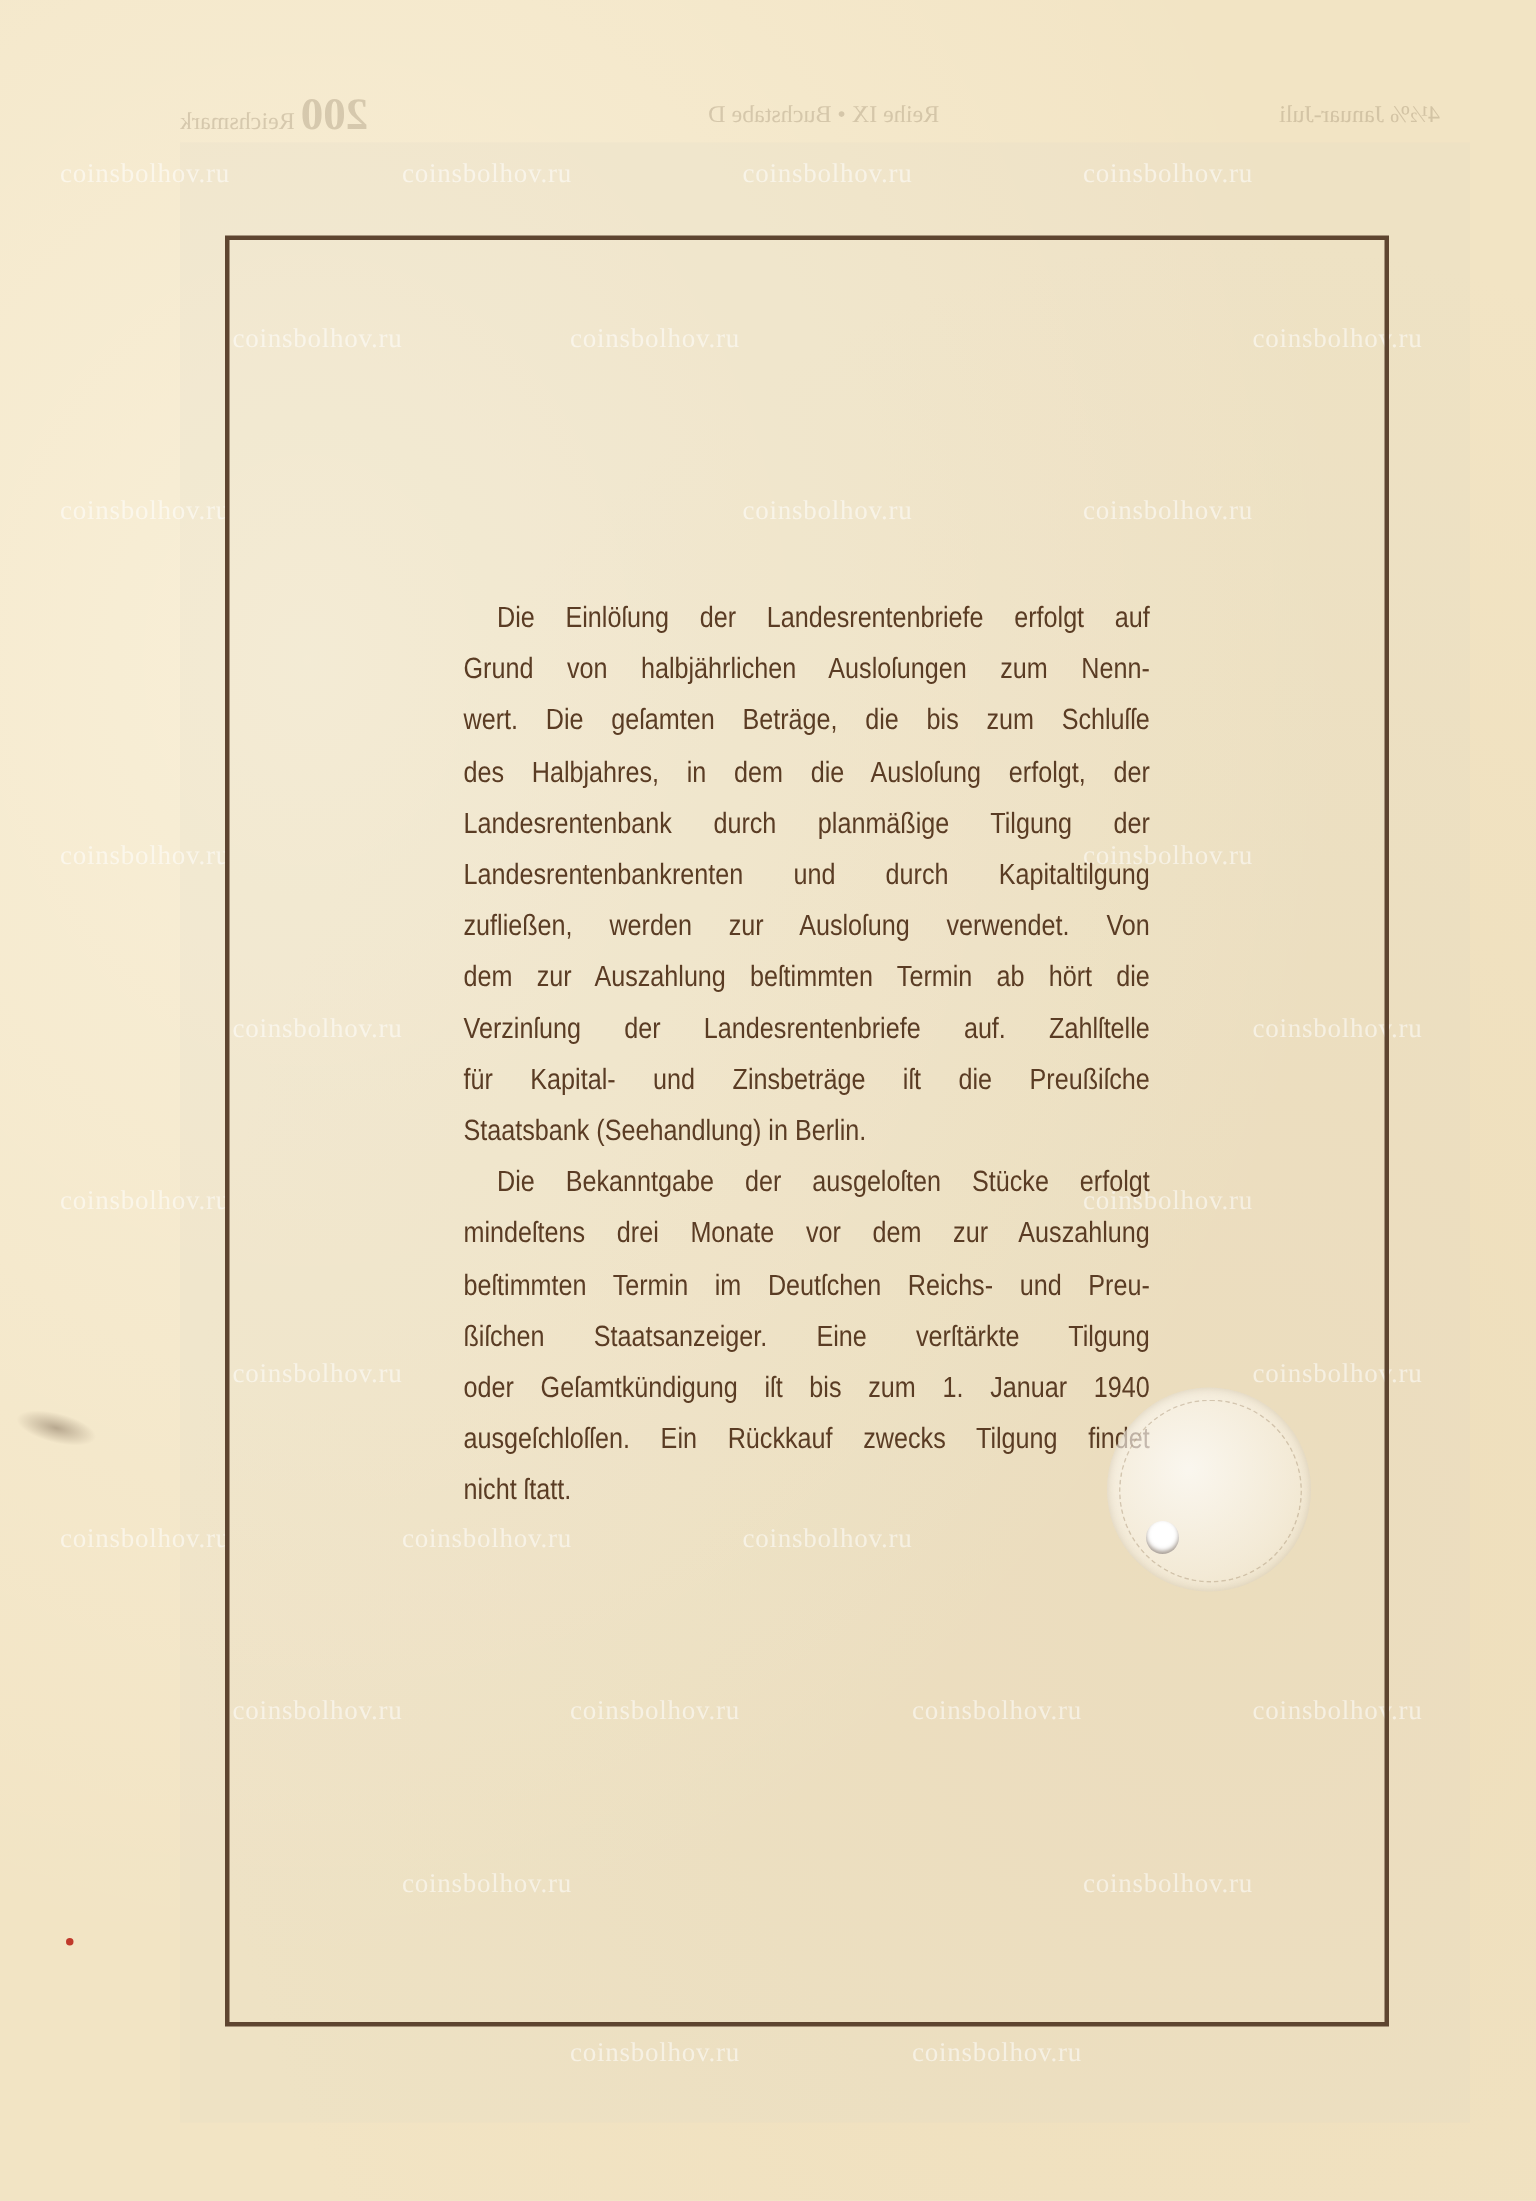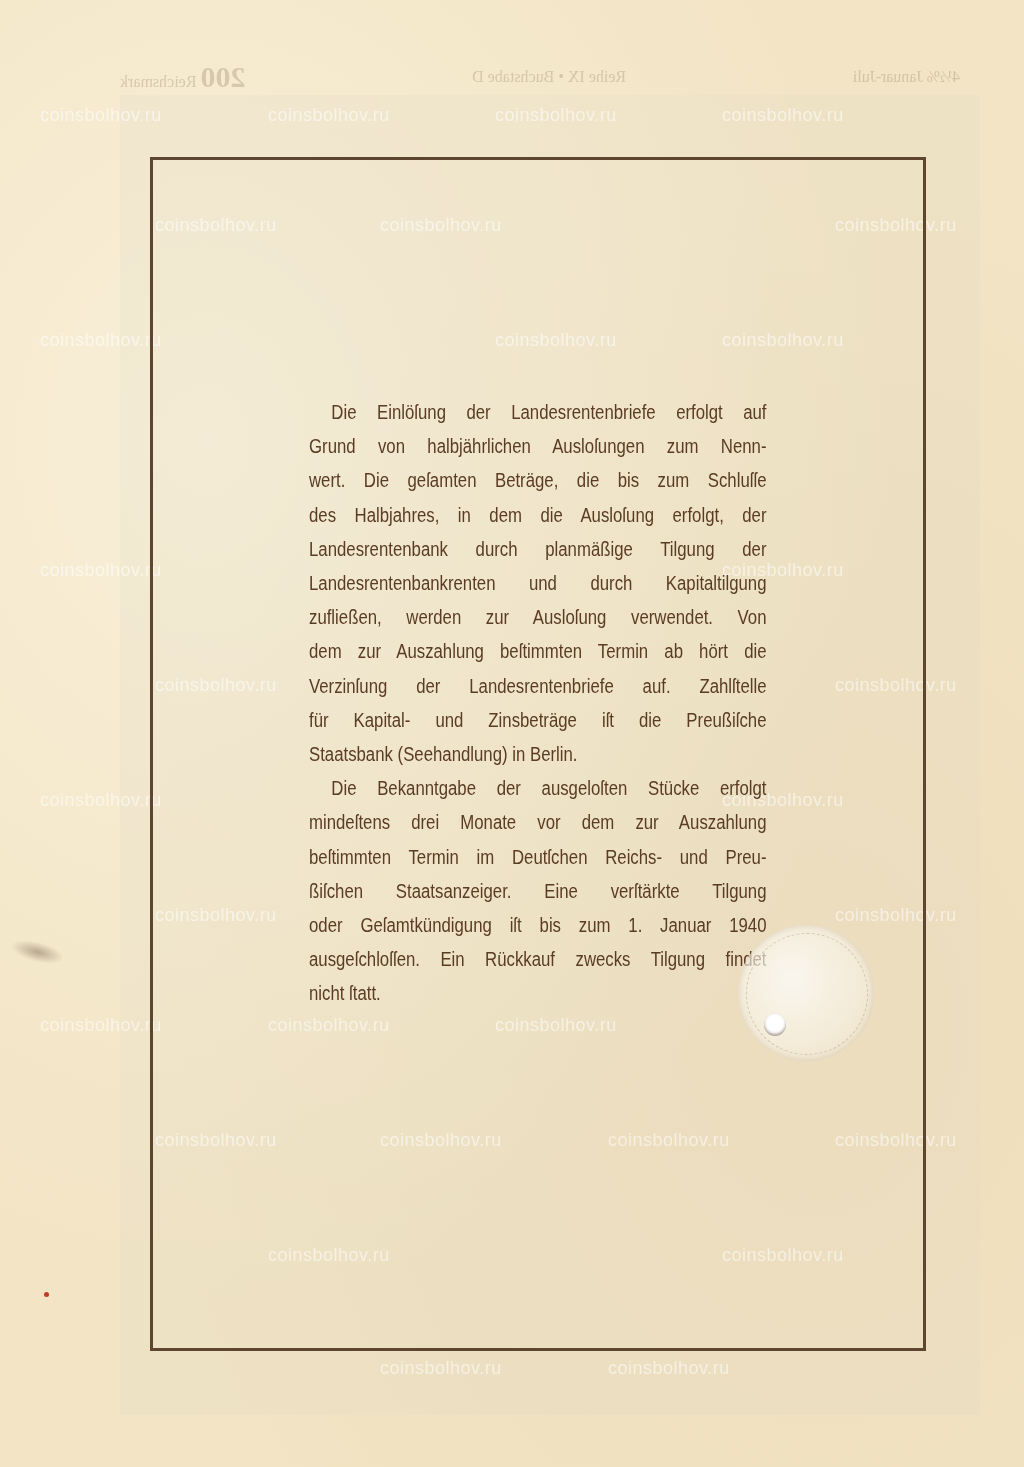--- a/index.html
+++ b/index.html
@@ -5,21 +5,21 @@
   html,body{margin:0;padding:0;}
   body{width:1024px;height:1467px;background:#f4e7c9;position:relative;overflow:hidden;font-family:"Liberation Sans Narrow","Liberation Sans",sans-serif;}
   .paper{position:absolute;left:0;top:0;width:1024px;height:1467px;
     background:
       radial-gradient(ellipse at 20% 30%, rgba(255,250,235,0.5), transparent 60%),
       radial-gradient(ellipse at 80% 70%, rgba(230,210,170,0.35), transparent 60%),
       #f2e4c4;}
   .bleed-band{position:absolute;left:120px;top:95px;width:860px;height:1320px;background:rgba(220,215,200,0.18);}
   .bleed-top{position:absolute;top:62px;left:120px;width:840px;height:30px;color:rgba(120,100,70,0.25);font-size:16px;font-family:"Liberation Serif",serif;transform:scaleX(-1);display:flex;justify-content:space-between;align-items:center;}
   .bleed-top .big{font-size:30px;font-weight:bold;}
-  .watermark{position:absolute;color:rgba(255,255,255,0.55);font-size:18px;font-family:Liberation Sans, sans-serif;letter-spacing:0.5px;white-space:nowrap;}
+  .watermark{position:absolute;color:rgba(255,255,255,0.55);font-size:18px;font-family:Liberation Serif, serif;letter-spacing:0.5px;white-space:nowrap;}
   .frame{position:absolute;left:150px;top:157px;width:770px;height:1188px;border:3px solid #5e4530;box-sizing:content-box;}
   .text{position:absolute;left:309px;top:395px;width:458px;color:#5a3c24;font-size:19.5px;line-height:34.2px;transform:scaleX(0.86);transform-origin:left top;width:532px;}
   .para{margin:0;text-align:justify;text-align-last:left;}
   .line{display:block;white-space:nowrap;text-align:justify;text-align-last:justify;}
   .line.last{text-align-last:left;}
   .indent{padding-left:26px;}
   .seal{position:absolute;left:738px;top:925px;width:136px;height:136px;border-radius:50%;
     background:radial-gradient(circle at 40% 40%, rgba(255,255,255,0.75), rgba(250,245,235,0.55) 60%, rgba(240,230,210,0.3));
     box-shadow:inset 0 0 6px rgba(190,175,150,0.5);}
   .seal-hole{position:absolute;left:764px;top:1014px;width:22px;height:22px;border-radius:50%;background:#ffffff;box-shadow:0 -2px 3px rgba(80,60,40,0.5) inset;}

